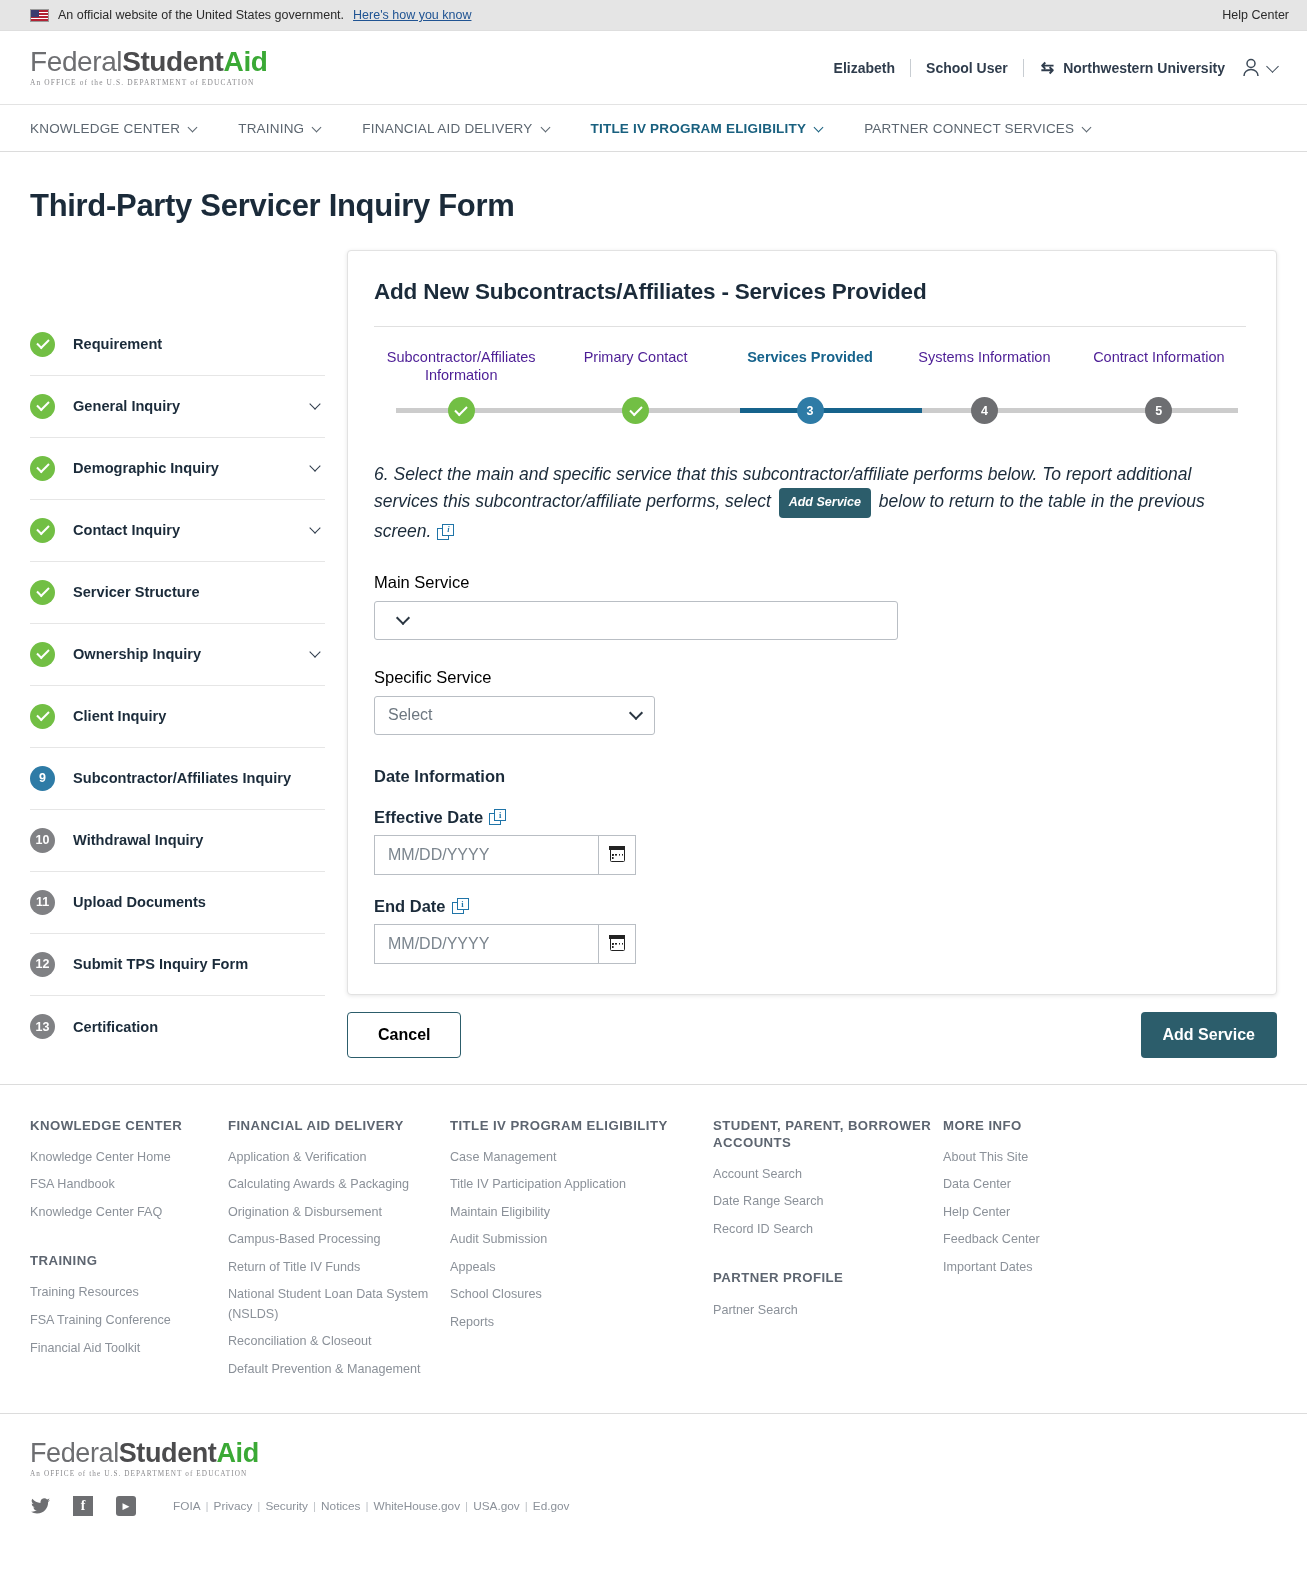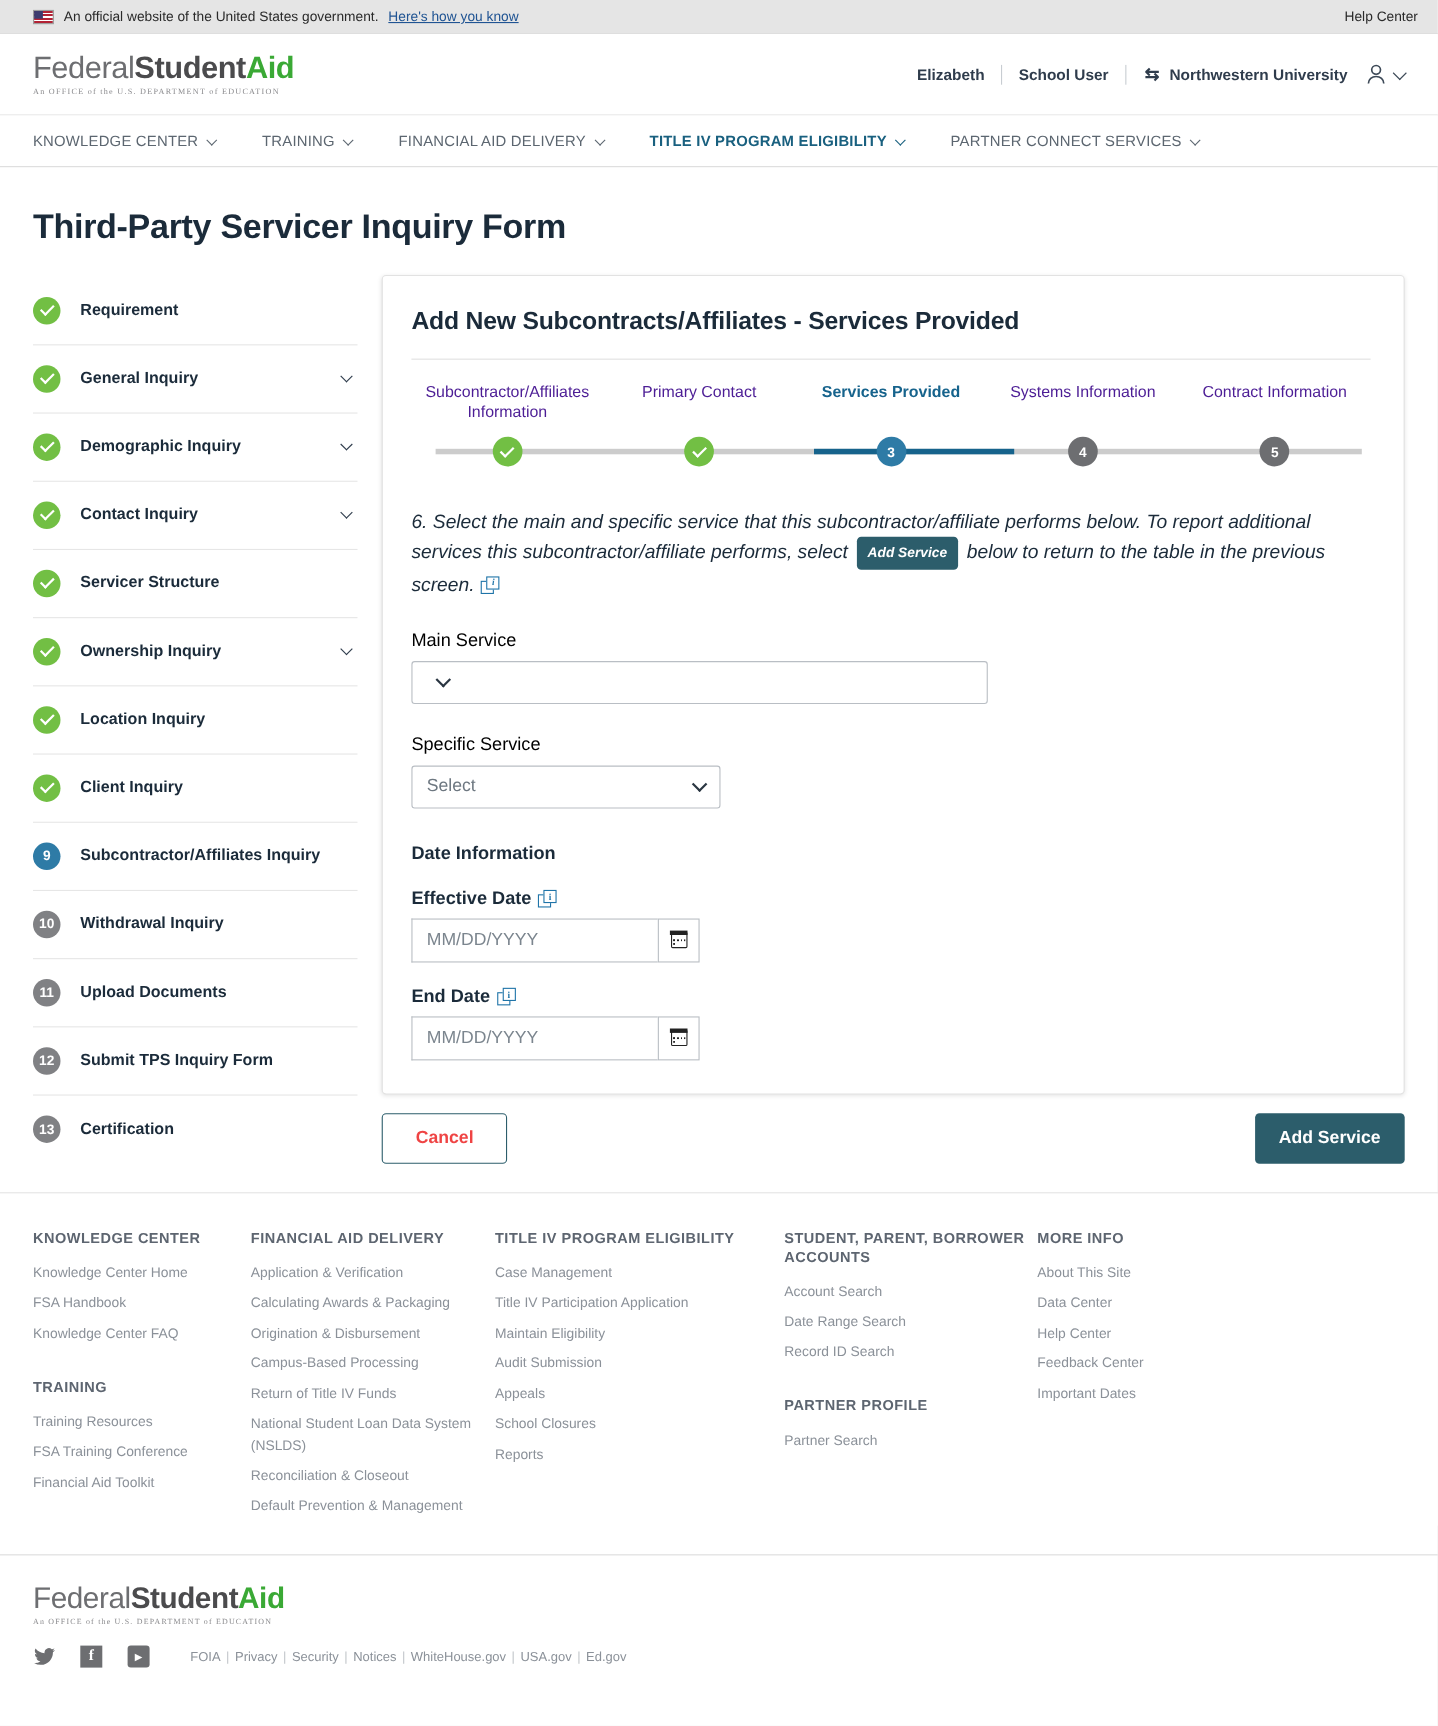--- a/index.html
+++ b/index.html
@@ -131,21 +131,21 @@
   
   .cal{ width:15px; height:15px; border:1.7px solid #222; border-radius:1.5px; position:relative; }
   .cal:before{ content:""; position:absolute; left:-1.7px; right:-1.7px; top:-1.7px; height:4px; background:#222; }
   .cal:after{ content:""; position:absolute; left:1px; right:1px; top:6px; height:5px;
               background:repeating-linear-gradient(to right,#222 0 1.6px,transparent 1.6px 3.4px),
                          repeating-linear-gradient(to bottom,#222 0 1.6px,transparent 1.6px 3.4px);
               background-size:100% 1.6px,1.6px 100%; background-repeat:repeat-x,repeat-y;}
 
   
   .actions{ display:flex; align-items:center; margin-top:17px; }
-  .btn-cancel{ border:1.6px solid #2c5d6b; color:#ef4444; background:#fff; border-radius:4px;
+  .btn-cancel{ border:1.6px solid #2c5d6b; color:#000000; background:#fff; border-radius:4px;
                font-size:16px; font-weight:700; padding:13px 30px; cursor:pointer;}
   .btn-primary{ background:#2c5d6b; color:#fff; border:none; border-radius:4px; font-size:16px;
                 font-weight:700; padding:14px 22px; cursor:pointer; margin-left:auto;}
 
   
   .footer-sep{ height:1px; background:#dcdcdc; margin:26px 0 0 0; }
   .footer{ background:#fff; padding:32px 30px 0 30px; display:flex; }
   .fcol{ flex:none; }
   .fc1{ width:198px; } .fc2{ width:222px; } .fc3{ width:263px; } .fc4{ width:230px; } .fc5{ width:auto; }
   .fhead{ font-size:13.2px; font-weight:700; letter-spacing:.45px; color:#5d6570; margin-bottom:14px; line-height:1.3;}
@@ -268,26 +268,20 @@
         <div class="badge done">
             <span class="check"></span>
           </div>
         <div class="step-label">Ownership Inquiry</div>
         <span class="caret"></span>
       </div>
       <div class="step">
         <div class="badge done">
             <span class="check"></span>
           </div>
-        <div class="step-label">Location Inquiry</div>
-      </div>
-      <div class="step">
-        <div class="badge done">
-            <span class="check"></span>
-          </div>
         <div class="step-label">Client Inquiry</div>
       </div>
       <div class="step">
         <div class="badge current">9</div>
         <div class="step-label">Subcontractor/Affiliates Inquiry</div>
       </div>
       <div class="step">
         <div class="badge todo">10</div>
         <div class="step-label">Withdrawal Inquiry</div>
       </div>

